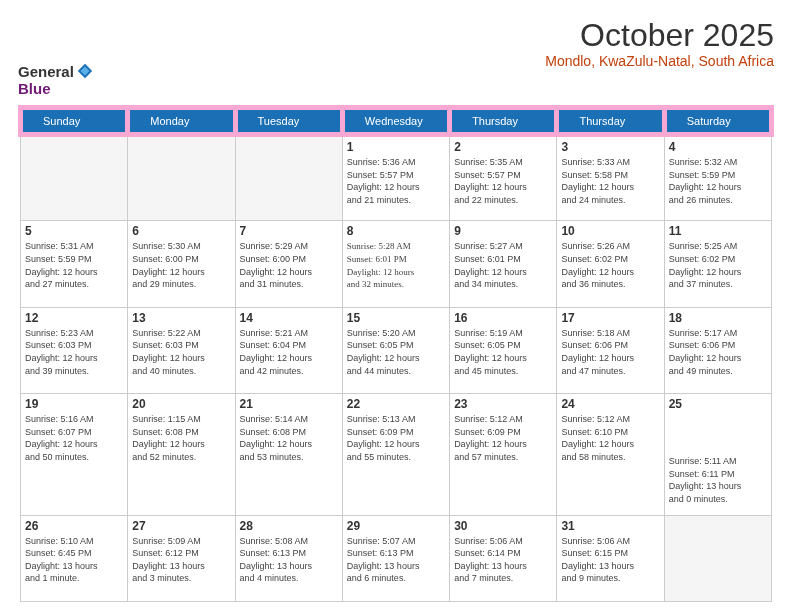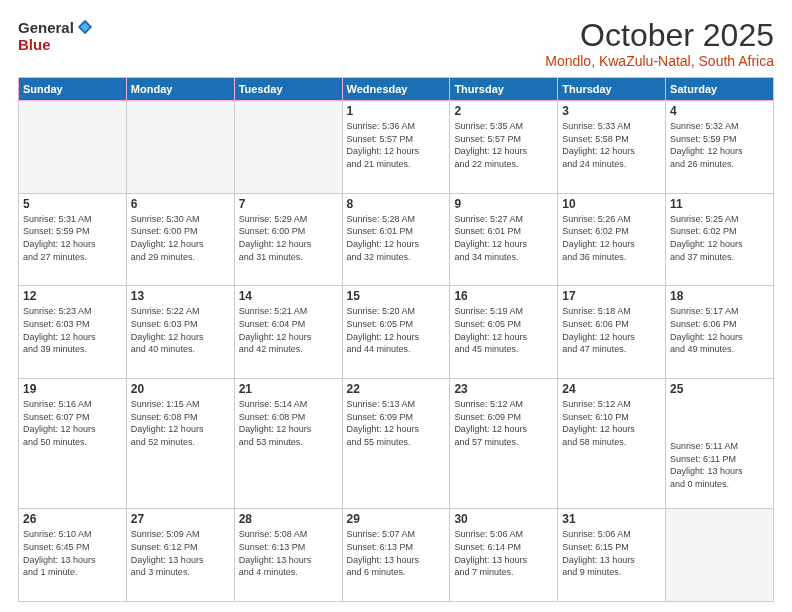--- a/index.html
+++ b/index.html
@@ -24,30 +24,31 @@
       margin-bottom: 8px;
     }
     .logo {
       display: flex;
       flex-direction: column;
       align-items: flex-start;
     }
     .logo-text {
       display: flex;
       align-items: center;
+      margin-top: 44px;
     }
     .logo-general {
       font-size: 15px;
       font-weight: bold;
       color: #333;
     }
     .logo-blue {
       font-size: 15px;
       font-weight: bold;
-      color: #b91c1c;
+      color: #701a75;
     }
     .logo-icon {
       width: 18px;
       height: 18px;
       margin-left: 2px;
     }
     .title-section {
       text-align: right;
     }
     .month-title {
@@ -64,24 +65,24 @@
       flex: 1;
       border: 1px solid #ccc;
       border-collapse: collapse;
       width: 100%;
       table-layout: fixed;
     }
     .calendar th {
       background: #1a6fb5;
       color: #fff;
       font-size: 11px;
-      font-weight: bold;
-      padding: 5px 4px;
+      font-weight: normal;
+      padding: 5px 20px;
       text-align: left;
-      border: 1px solid #f9a8d4;
+      border: 5px solid #f9a8d4;
     }
     .calendar td {
       border: 1px solid #ccc;
       vertical-align: top;
       padding: 3px 4px;
       font-size: 9.5px;
       color: #333;
       background: #fff;
       height: 82px;
     }
@@ -185,21 +186,21 @@
           </td>
           <td>
             <span class="day-number">7</span>
             <div class="day-info" style="white-space: pre-line;">Sunrise: 5:29 AM
 Sunset: 6:00 PM
 Daylight: 12 hours
 and 31 minutes.</div>
           </td>
           <td>
             <span class="day-number">8</span>
-            <div class="day-info" style="white-space: pre-line;">Sunrise: 5:28 AM
+            <div class="day-info" style="white-space: pre-line; font-family: Liberation Serif, serif;">Sunrise: 5:28 AM
 Sunset: 6:01 PM
 Daylight: 12 hours
 and 32 minutes.</div>
           </td>
           <td>
             <span class="day-number">9</span>
             <div class="day-info" style="white-space: pre-line;">Sunrise: 5:27 AM
 Sunset: 6:01 PM
 Daylight: 12 hours
 and 34 minutes.</div>

